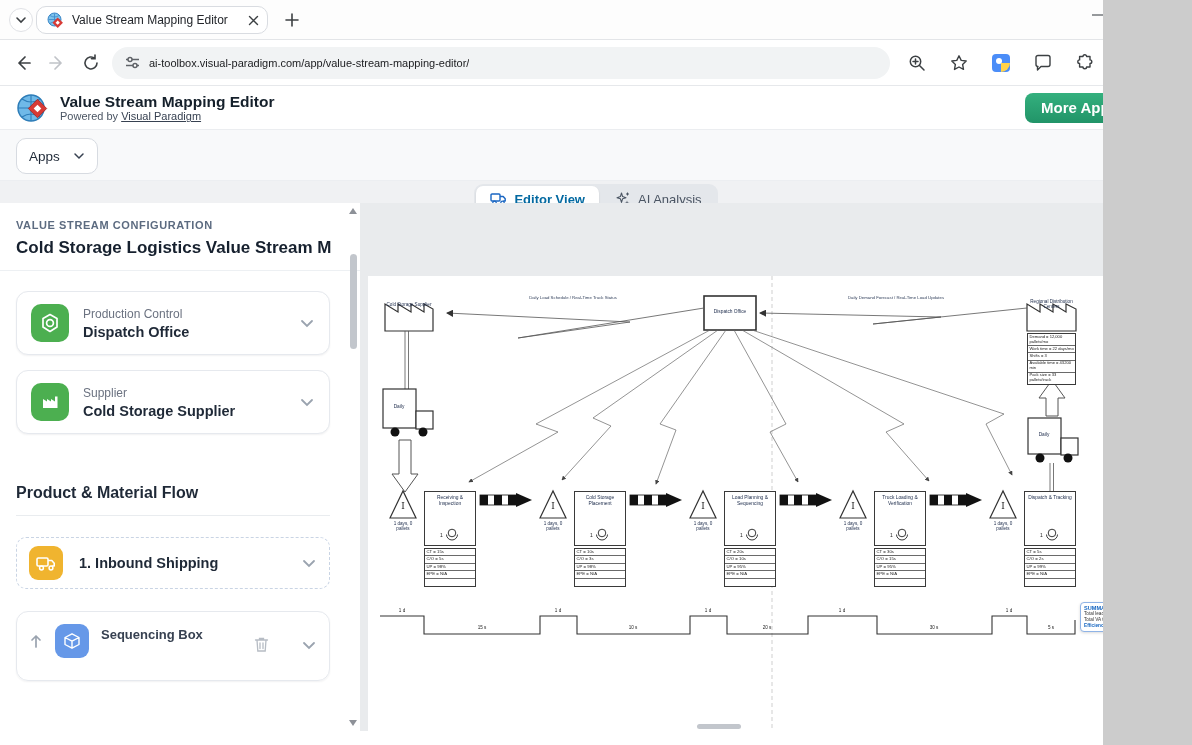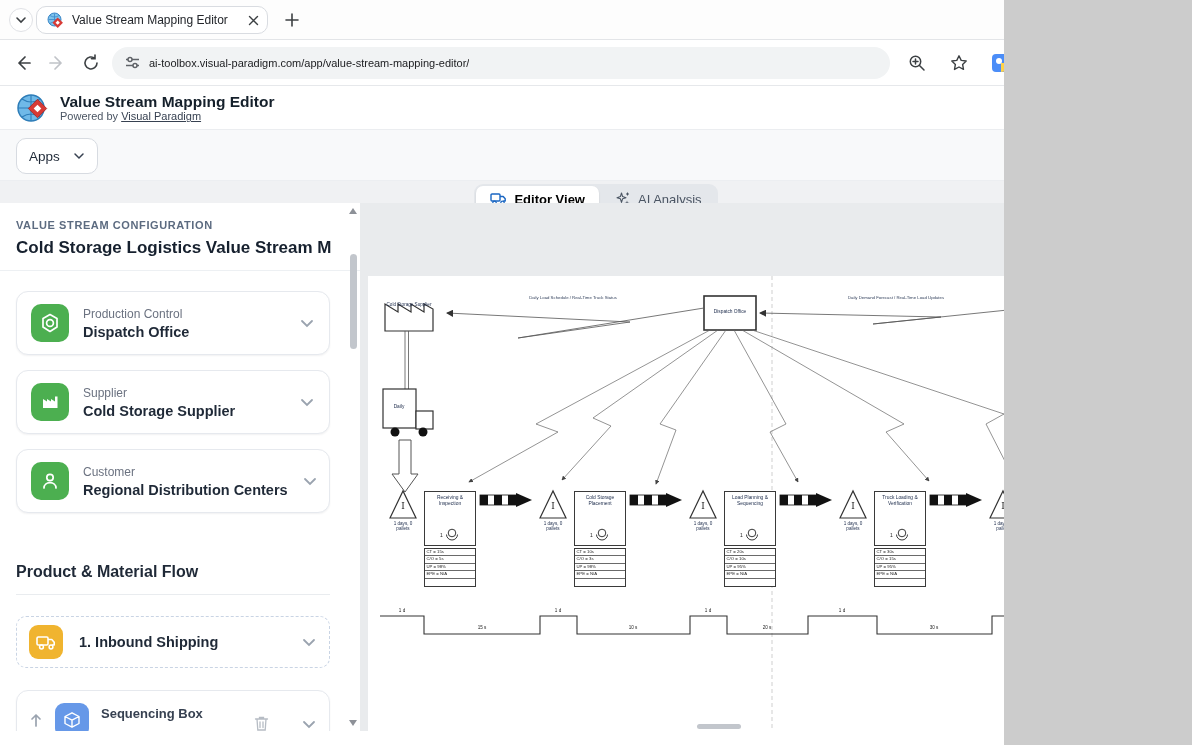--- a/index.html
+++ b/index.html
@@ -1,17 +1,17 @@
 <!DOCTYPE html>
 <html><head>
 <meta charset="utf-8">
 <style>
   * { margin:0; padding:0; box-sizing:border-box; }
   body { font-family:"Liberation Sans", sans-serif; background:#ccc; }
-  .screen { position:relative; width:1004px; height:745px; background:#fff; overflow:hidden; }
+  .screen { position:relative; width:1103px; height:745px; background:#fff; overflow:hidden; }
 
   
   .titlebar { position:absolute; left:0; top:0; width:1192px; height:40px; background:#fdfdfd; border-bottom:1px solid #e3e5e8; }
   .tab-chevron-btn { position:absolute; left:9px; top:8px; width:24px; height:24px; border-radius:50%; background:#fff; border:1px solid #e0e2e6; display:flex; align-items:center; justify-content:center; }
   .browser-tab { position:absolute; left:36px; top:6px; width:232px; height:28px; border:1px solid #d9dce1; border-radius:10px; background:#fff; display:flex; align-items:center; padding:0 8px 0 10px; }
   .tab-title { font-size:12px; color:#23262b; flex:1; white-space:nowrap; overflow:hidden; }
   .newtab-btn { position:absolute; left:282px; top:10px; width:20px; height:20px; display:flex; align-items:center; justify-content:center; }
   .win-controls { position:absolute; right:10px; top:8px; display:flex; gap:26px; align-items:center; }
 
   .navbar { position:absolute; left:0; top:40px; width:1192px; height:46px; background:#fff; border-bottom:1px solid #e6e8eb; display:flex; align-items:center; }
@@ -32,21 +32,21 @@
   
   .toolbar { position:absolute; left:0; top:130px; width:1192px; height:51px; background:#f8f9fa; border-bottom:1px solid #eceef1; }
   .file-btn { position:absolute; left:16px; top:8px; width:82px; height:36px; background:#fff; border:1px solid #d7dbe1; border-radius:10px; display:flex; align-items:center; justify-content:space-between; padding:0 12px; font-size:13.5px; color:#1f2937; }
   .help-btn { position:absolute; right:8px; top:8px; width:36px; height:36px; background:#fff; border:1px solid #d7dbe1; border-radius:10px; display:flex; align-items:center; justify-content:center; }
   .help-glyph { width:20px; height:20px; border:1.6px solid #3f4853; border-radius:50%; display:flex; align-items:center; justify-content:center; font-size:12px; color:#3f4853; font-weight:600; }
 
   
   .viewrow { position:absolute; left:0; top:181px; width:1192px; height:36px; background:#f0f1f3; display:flex; justify-content:center; }
   .seg { margin-top:3px; height:30px; background:#e4e7eb; border-radius:9px; display:flex; align-items:center; padding:2px; gap:2px; }
   .seg-item { height:26px; display:flex; align-items:center; gap:7px; padding:0 14px; border-radius:7px; font-size:13px; color:#4b5563; }
-  .seg-item.active { background:#fff; color:#000000; font-weight:600; box-shadow:0 1px 2px rgba(0,0,0,.12); }
+  .seg-item.active { background:#fff; color:#0369a1; font-weight:600; box-shadow:0 1px 2px rgba(0,0,0,.12); }
 
   
   .main { position:absolute; left:0; top:203px; width:1192px; height:528px; display:flex; }
   .sidebar { position:relative; width:360px; height:528px; background:#fff; overflow:hidden; flex:0 0 auto; }
   .sb-header { padding:16px 16px 12px; border-bottom:1px solid #edf0f3; }
   .sb-kicker { font-size:11px; font-weight:bold; letter-spacing:.6px; color:#5c6b80; }
   .sb-title { margin-top:7px; font-size:17px; font-weight:bold; color:#16202e; white-space:nowrap; overflow:hidden; }
   .sb-body { padding:20px 30px 0 16px; }
   .card { display:flex; align-items:center; gap:14px; border:1px solid #e6e9ee; border-radius:12px; background:#fff; box-shadow:0 1px 2px rgba(16,24,40,.06); padding:13px 14px; margin-bottom:15px; height:64px; }
   .card-icon { width:38px; height:38px; border-radius:10px; background:#4caf50; display:flex; align-items:center; justify-content:center; flex:0 0 auto; }
@@ -273,35 +273,20 @@
         </div>
         <div class="card">
           <div class="card-icon">
             <svg width="20" height="20" viewBox="0 0 20 20">
                 <path d="M3 16 V7 l4 2.6 V7 l4 2.6 V7 l4 2.6 V4.5 h2.5 V16 Z" fill="#fff"></path>
               </svg>
           </div>
           <div>
             <div class="card-label">Supplier</div>
             <div class="card-value">Cold Storage Supplier</div>
-          </div>
-          <svg class="chev" width="16" height="16" viewBox="0 0 16 16">
-              <path d="M3 6 L8 11 L13 6" fill="none" stroke="#9aa3af" stroke-width="1.8" stroke-linecap="round"></path>
-            </svg>
-        </div>
-        <div class="card">
-          <div class="card-icon">
-            <svg width="20" height="20" viewBox="0 0 20 20">
-                <circle cx="10" cy="6.5" r="3.2" fill="none" stroke="#fff" stroke-width="1.7"></circle>
-                <path d="M4 17 c0-3.4 2.7-5.4 6-5.4 s6 2 6 5.4" fill="none" stroke="#fff" stroke-width="1.7" stroke-linecap="round"></path>
-              </svg>
-          </div>
-          <div>
-            <div class="card-label">Customer</div>
-            <div class="card-value">Regional Distribution Centers</div>
           </div>
           <svg class="chev" width="16" height="16" viewBox="0 0 16 16">
               <path d="M3 6 L8 11 L13 6" fill="none" stroke="#9aa3af" stroke-width="1.8" stroke-linecap="round"></path>
             </svg>
         </div>
 
         <div class="flow-heading">Product &amp; Material Flow</div>
         <div class="flow-divider"></div>
 
         <div class="dashed-card">

